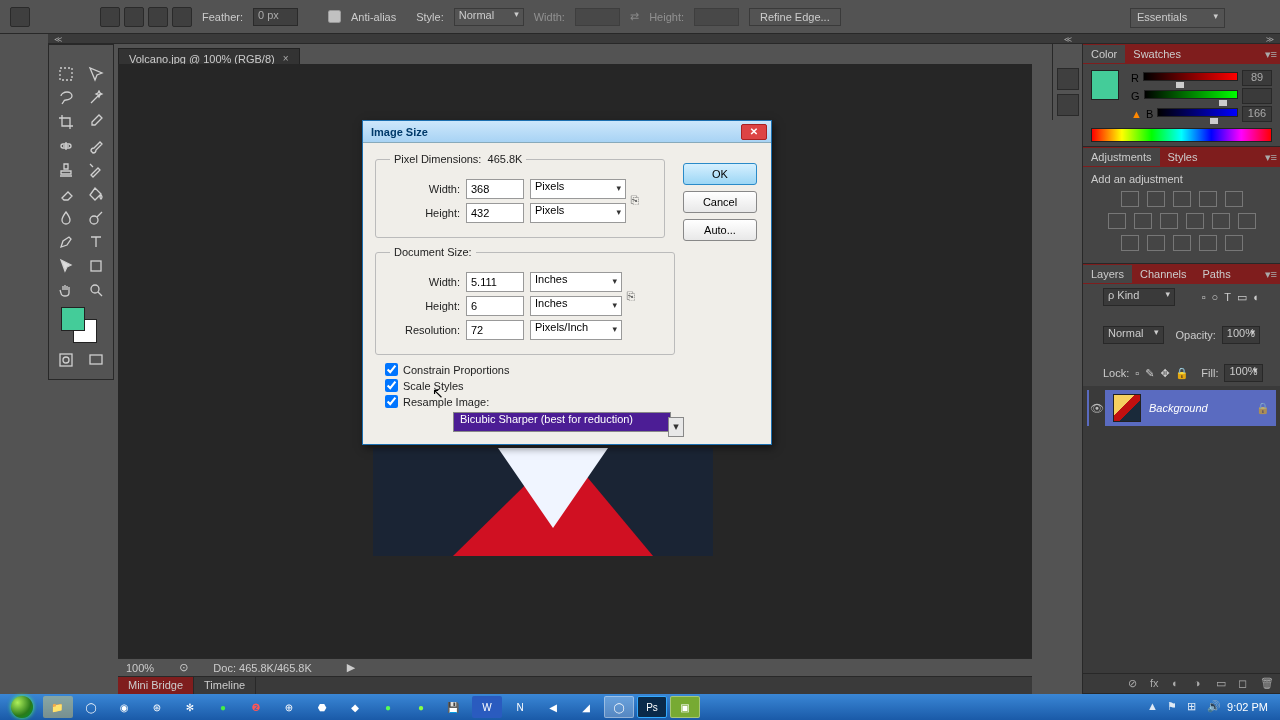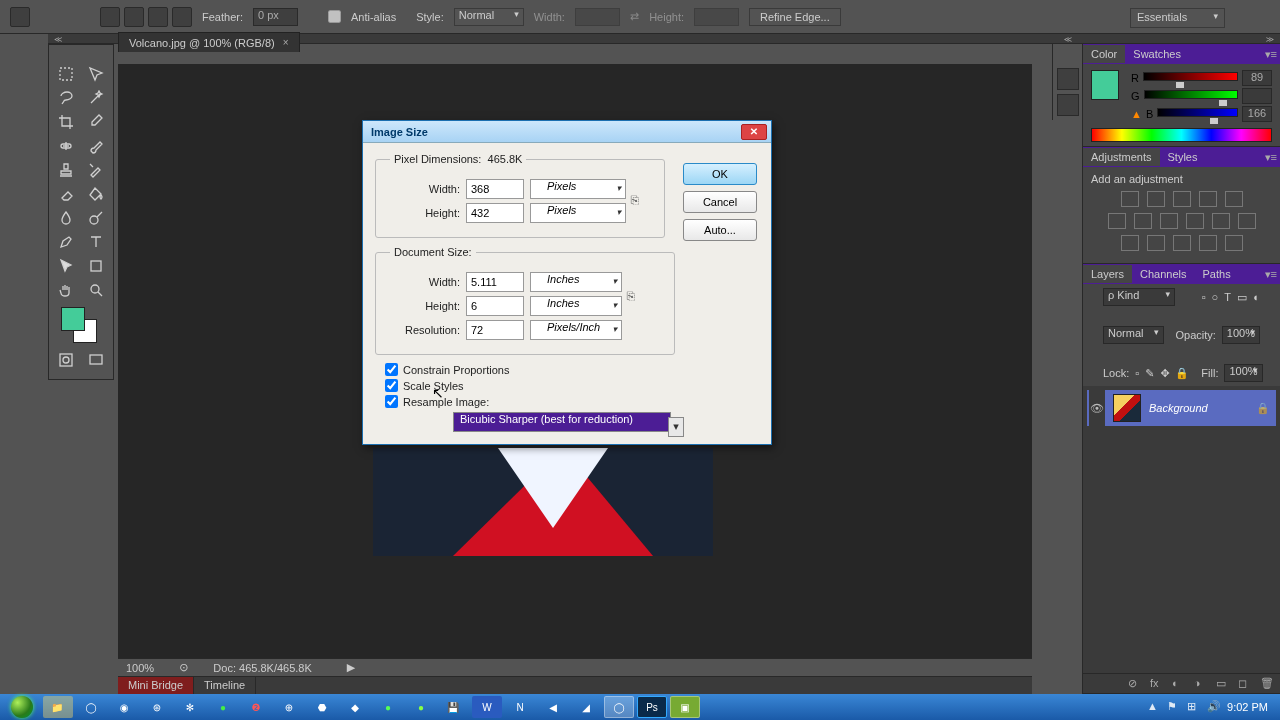--- a/index.html
+++ b/index.html
@@ -14,21 +14,21 @@
 .options-bar .opt-sel::after { content: "▾"; position: absolute; right: 4px; font-size: 9px; }
 .options-bar .refine { padding: 2px 10px; background: #535353; border: 1px solid #3a3a3a; color: #ccc; }
 .workspace-dd { position: absolute; right: 55px; top: 8px; width: 95px; height: 20px; background: #535353; border: 1px solid #3a3a3a; color: #ccc; padding: 2px 6px; }
 .workspace-dd::after { content: "▾"; position: absolute; right: 6px; font-size: 9px; }
 
 .collapse-bar { position: absolute; top: 34px; left: 48px; right: 0; height: 10px; background: #3a3a3a; border-bottom: 1px solid #282828; }
 .collapse-bar .arrow-l { position: absolute; left: 6px; top: 1px; color: #aaa; font-size: 8px; }
 .collapse-bar .arrow-r { position: absolute; right: 6px; top: 1px; color: #aaa; font-size: 8px; }
 .collapse-bar .arrow-r2 { position: absolute; right: 208px; top: 1px; color: #aaa; font-size: 8px; }
 
-.tab-bar { position: absolute; top: 32px; left: 118px; height: 20px; display: flex; }
+.tab-bar { position: absolute; top: 48px; left: 118px; height: 20px; display: flex; }
 .doc-tab { background: #333; color: #ccc; padding: 3px 10px; border: 1px solid #222; border-bottom: none; display: flex; align-items: center; gap: 8px; }
 .doc-tab .close-x { font-size: 10px; color: #aaa; }
 
 .toolbox { position: absolute; top: 44px; left: 48px; width: 66px; background: #535353; border: 1px solid #282828; padding: 18px 2px 6px; }
 .toolbox .row { display: flex; gap: 2px; margin-bottom: 2px; justify-content: center; }
 .tool { width: 28px; height: 22px; display: flex; align-items: center; justify-content: center; color: #ddd; border-radius: 2px; cursor: pointer; }
 .tool svg { width: 16px; height: 16px; stroke: #d0d0d0; fill: none; stroke-width: 1.3; }
 .swatches2 { position: relative; height: 40px; margin: 4px 6px; }
 .swatch-fg { position: absolute; width: 24px; height: 24px; border: 1px solid #222; top: 2px; left: 4px; }
 .swatch-bg { position: absolute; width: 24px; height: 24px; background: #fff; border: 1px solid #222; top: 14px; left: 16px; }
@@ -43,21 +43,21 @@
 .bottom-tabs { position: absolute; bottom: 26px; left: 118px; right: 248px; height: 18px; background: #3a3a3a; border-top: 1px solid #282828; display: flex; }
 .bottom-tabs .btab { padding: 2px 10px; color: #ccc; border-right: 1px solid #282828; }
 .bottom-tabs .btab.active { background: #7f1d1d; }
 
 
 .rcol-narrow { position: absolute; top: 44px; right: 198px; width: 30px; background: #535353; border-left: 1px solid #282828; padding-top: 20px; }
 .rcol-narrow .ic { width: 22px; height: 22px; margin: 4px auto; background: #3f3f3f; border: 1px solid #2a2a2a; }
 
 .rcol { position: absolute; top: 44px; right: 0; width: 198px; bottom: 26px; background: #454545; border-left: 1px solid #282828; display: flex; flex-direction: column; }
 .panel { border-bottom: 1px solid #282828; }
-.panel-tabs { display: flex; background: #4c1d95; height: 20px; align-items: center; justify-content: space-between; }
+.panel-tabs { display: flex; background: #7f1d1d; height: 20px; align-items: center; justify-content: space-between; }
 .ptab { padding: 3px 8px; color: #ccc; cursor: pointer; }
 .ptab.active { background: #454545; }
 .pmenu { margin-left: auto; width: 18px; text-align: center; color: #aaa; }
 
 .color-panel .body { padding: 6px 8px 4px; }
 .color-panel .row { display: flex; align-items: center; gap: 4px; margin-bottom: 2px; }
 .color-panel .swatch-prev { width: 28px; height: 30px; border: 1px solid #222; margin-right: 6px; }
 .color-panel .slider { flex: 1; height: 12px; position: relative; }
 .color-panel .slider .track { height: 9px; width: 100%; border: 1px solid #222; }
 .color-panel .slider .thumb { position: absolute; width: 8px; height: 6px; background: #ccc; top: 10px; }
@@ -85,21 +85,21 @@
 
 .dialog { position: absolute; left: 362px; top: 120px; width: 410px; background: #f0eee9; border: 1px solid #1b6fb0; box-shadow: 2px 3px 8px rgba(0,0,0,0.5); }
 .dialog .titlebar { height: 22px; background: linear-gradient(#cde7fb,#a8d3f4); display: flex; align-items: center; padding: 0 4px 0 8px; color: #003a6a; font-weight: bold; border-bottom: 1px solid #8ab; }
 .dialog .titlebar .close { margin-left: auto; width: 26px; height: 16px; background: #d44; color: #fff; text-align: center; line-height: 14px; border: 1px solid #a22; border-radius: 2px; font-size:10px;}
 .dialog .content { padding: 10px 12px 12px; position: relative; }
 .dialog fieldset { border: 1px solid #bbb; border-radius: 3px; padding: 10px 14px 10px; margin-bottom: 8px; }
 .dialog legend { padding: 0 4px; color: #222; }
 .dialog .frow { display: flex; align-items: center; margin: 4px 0; gap: 6px; }
 .dialog .frow label { width: 70px; text-align: right; color: #222; }
 .dialog .tin { width: 58px; height: 20px; border: 1px solid #999; padding: 0 4px; background: #fff; color: #000; }
-.dialog .dsel { width: 96px; height: 20px; border: 1px solid #999; background: #fff; padding: 0 16px; position: relative; color: #000; font-style: italic; }
+.dialog .dsel { width: 96px; height: 20px; border: 1px solid #999; background: #fff; padding: 0 4px; position: relative; color: #000; }
 .dialog .dsel.wide { width: 92px; }
 .dialog .dsel::after { content: "▾"; position: absolute; right: 4px; top: 3px; font-size: 9px; color: #333; }
 .dialog .link-ic { width: 18px; display: flex; align-items: center; justify-content: center; color: #555; }
 .dialog .btn-col { position: absolute; right: 14px; top: 20px; display: flex; flex-direction: column; gap: 6px; }
 .dialog .dbtn { width: 74px; height: 22px; border: 1px solid #888; background: linear-gradient(#fff,#e8e8e8); border-radius: 3px; color: #000; cursor:pointer;}
 .dialog .dbtn.primary { border: 1px solid #2a8ac8; background: linear-gradient(#d6f0ff,#9cd6f5); }
 .dialog .chk-row { display: flex; align-items: center; gap: 5px; margin: 3px 0; color: #222; padding-left: 10px; }
 .dialog .chk-row input { width: 13px; height: 13px; }
 .dialog .method-sel { margin: 4px 0 0 78px; width: 218px; height: 20px; border: 1px solid #888; background: #4c1d95; color: #fff; padding: 0 6px; position: relative; }
 .dialog .method-sel::after { content: "▾"; position: absolute; right: -14px; top: 4px; color: #333; width: 14px; height: 18px; background: #e8e8e8; border: 1px solid #888; text-align: center; line-height:16px;}

